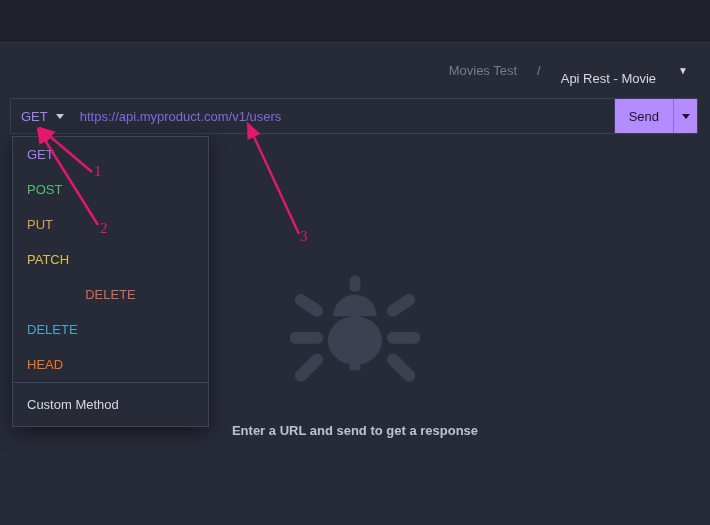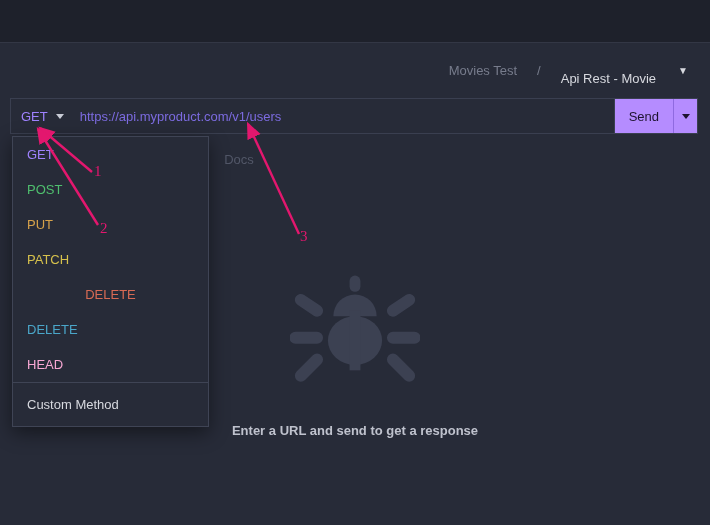--- a/index.html
+++ b/index.html
@@ -114,21 +114,21 @@
     padding: 10px 14px;
     cursor: pointer;
     font-size: 13px;
   }
   .dd-get     { color: #9f82ff; }
   .dd-post    { color: #4fbf6e; }
   .dd-put     { color: #d7a24a; }
   .dd-patch   { color: #d6c14c; }
   .dd-delete  { color: #d86a54; text-align: center; }
   .dd-options { color: #4aa6c9; }
-  .dd-head    { color: #f9a8d4; }
+  .dd-head    { color: #f97316; }
   .dd-sep { height: 1px; background: #3f4455; }
   .dd-custom { color: #d7d9df; padding: 14px 14px; }
 
   .response-area {
     position: absolute;
     left: 0; right: 0; bottom: 0; top: 175px;
     display: flex;
     flex-direction: column;
     align-items: center;
     justify-content: center;
@@ -168,21 +168,20 @@
   <button class="send-btn">Send</button>
   <div class="send-dd">
     <span class="tri"></span>
   </div>
 </div>
 
 <div class="tabs-row">
   <div class="tab sel">Query</div>
   <div class="tab">Body</div>
   <div class="tab">Headers</div>
-  <div class="tab">Docs</div>
 </div>
 
 <div class="dropdown">
   <div class="dd-item dd-get">GET</div>
   <div class="dd-item dd-post">POST</div>
   <div class="dd-item dd-put">PUT</div>
   <div class="dd-item dd-patch">PATCH</div>
   <div class="dd-item dd-delete">DELETE</div>
   <div class="dd-item dd-options">DELETE</div>
   <div class="dd-item dd-head">HEAD</div>

